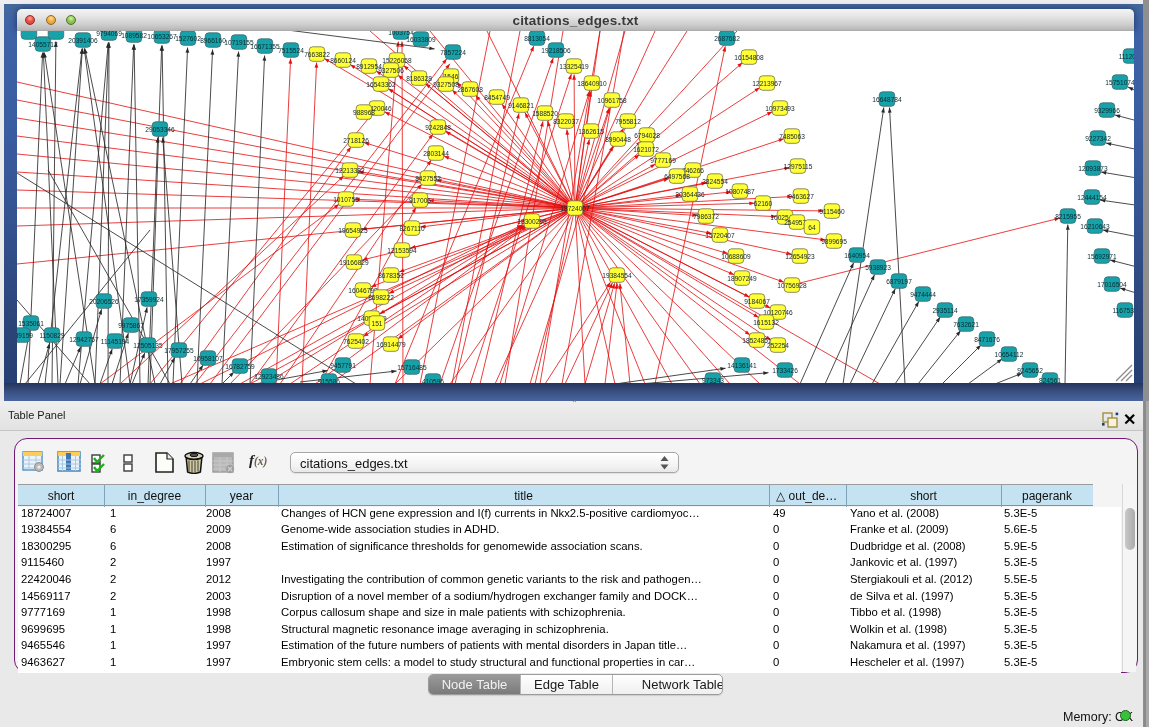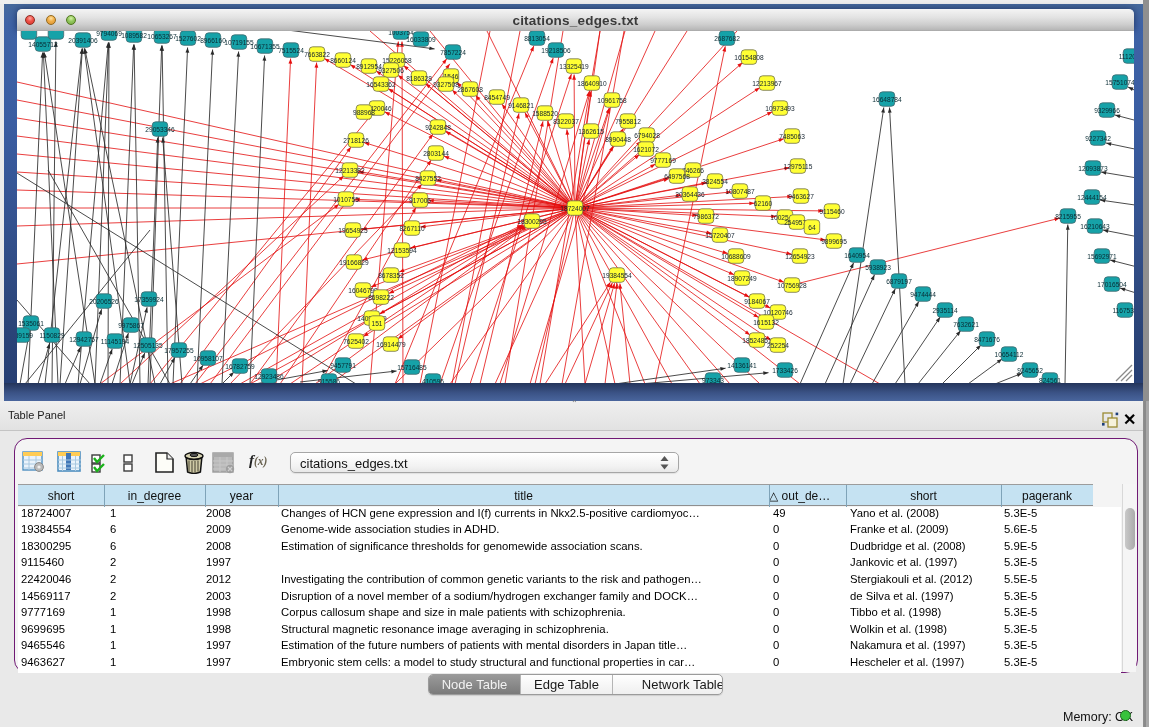--- a/index.html
+++ b/index.html
@@ -756,21 +756,21 @@
         <svg style="position:absolute;right:9px;top:3px" width="9" height="14" viewBox="0 0 9 14">
           <polygon points="4.5,0 8.5,5 0.5,5" fill="#555"></polygon>
           <polygon points="4.5,13.5 8.5,8.5 0.5,8.5" fill="#555"></polygon>
         </svg>
       </div>
       <div id="thead">
         <span style="left:0;width:86px">short</span>
         <span style="left:86px;width:101px">in_degree</span>
         <span style="left:187px;width:73px">year</span>
         <span style="left:260px;width:491px">title</span>
-        <span style="left:751px;width:77px;text-align:left;">△ out_de…</span>
+        <span style="left:751px;width:77px;text-align:left;padding-left:7px">△ out_de…</span>
         <span style="left:828px;width:155px">short</span>
         <span style="left:983px;width:92px">pagerank</span>
         <div class="hsep" style="left:86px"></div>
           <div class="hsep" style="left:187px"></div>
         <div class="hsep" style="left:260px"></div>
           <div class="hsep" style="left:751px"></div>
         <div class="hsep" style="left:828px"></div>
           <div class="hsep" style="left:983px"></div>
       </div>
       <div id="tbody" style="position:absolute;left:3px;top:68px;width:1103px;height:166px;background:#fff"></div>

